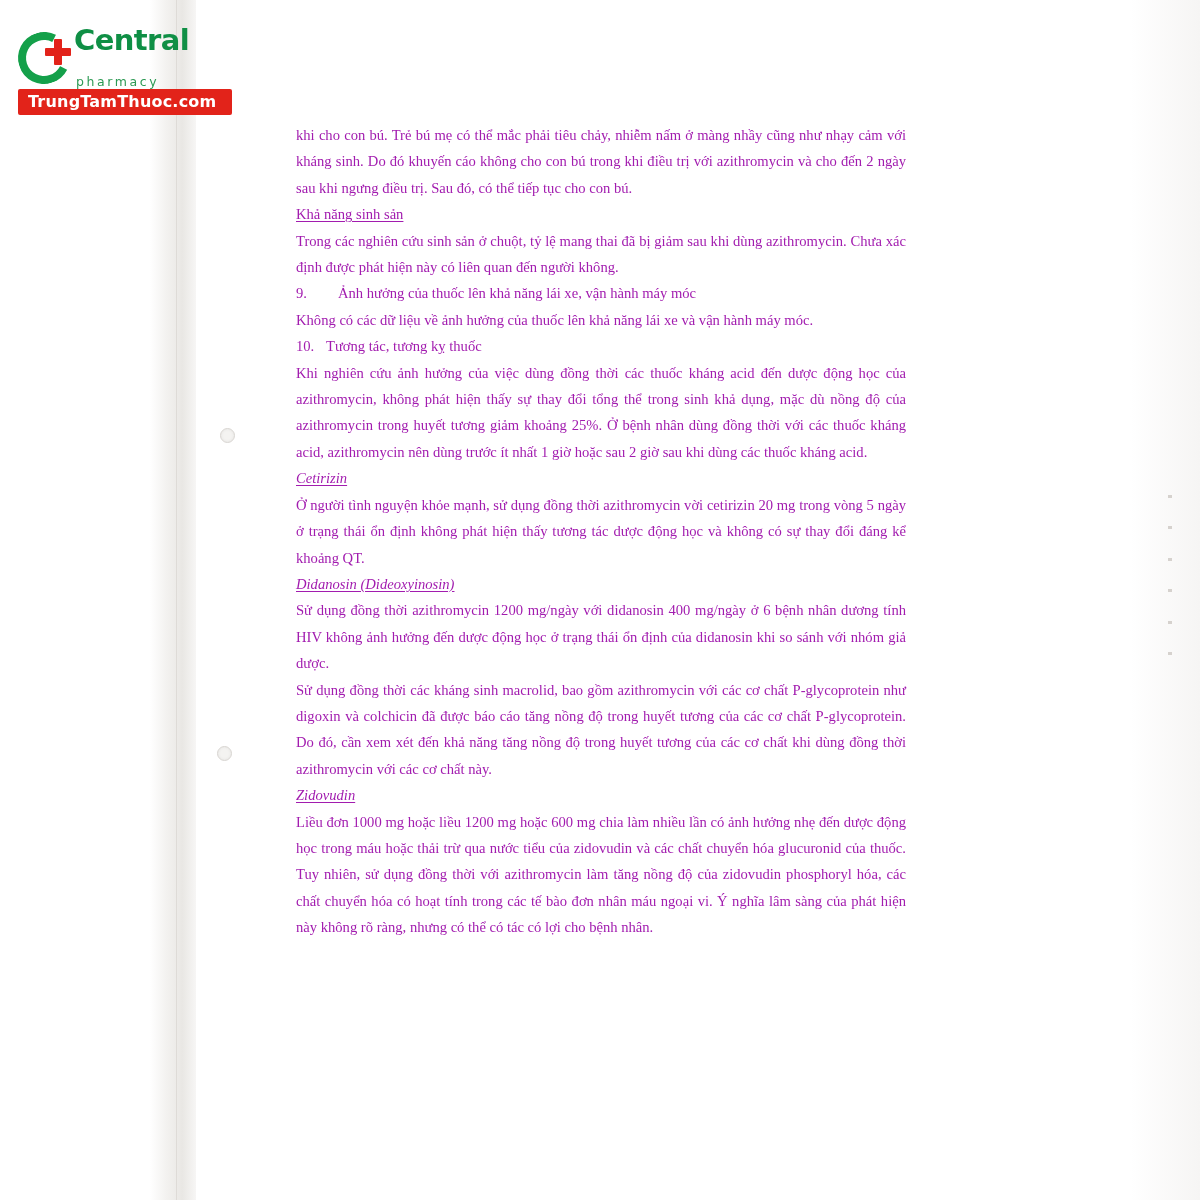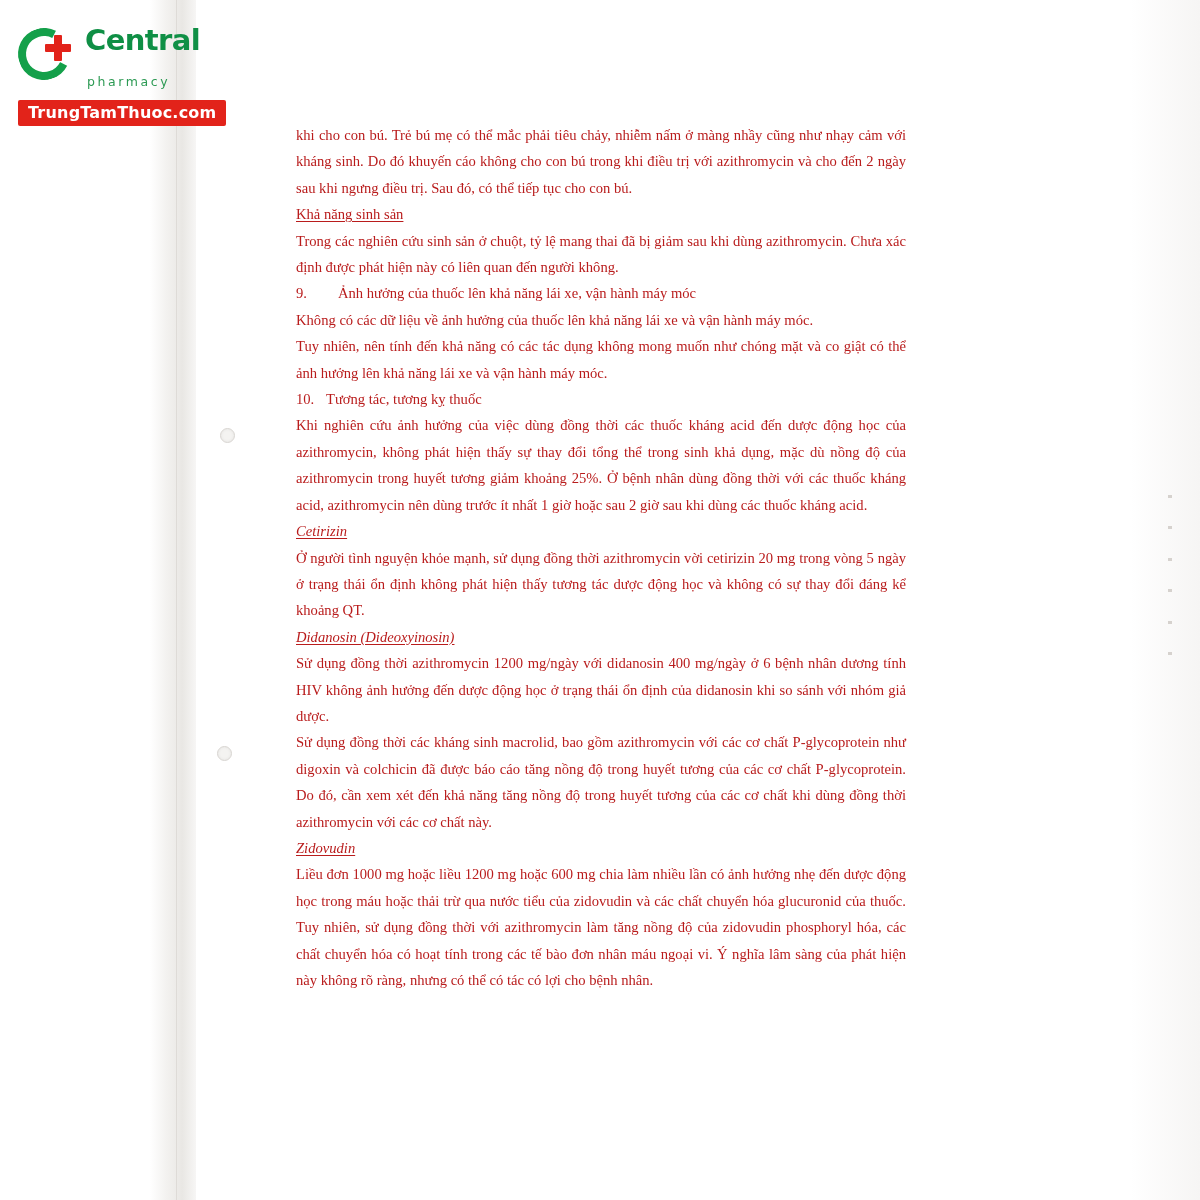--- a/index.html
+++ b/index.html
@@ -69,22 +69,22 @@
 
   
   .logo-block {
     position: absolute;
     left: 18px;
     top: 26px;
     width: 210px;
   }
   .logo-row {
     display: flex;
-    align-items: flex-start;
-    gap: 11px;
+    align-items: center;
+    gap: 0;
   }
   .logo-mark {
     width: 56px; height: 56px;
     position: relative;
     flex: 0 0 auto;
   }
   .logo-c {
     position: absolute;
     left: 0; top: 2px;
     width: 52px; height: 52px;
@@ -123,40 +123,39 @@
   }
   .logo-sub {
     font-family: "DejaVu Sans", sans-serif;
     font-size: 12.5px;
     color: #2d9a54;
     letter-spacing: 2.6px;
     margin-top: 19px;
     margin-left: 2px;
   }
   .logo-banner {
-    margin-top: 11px;
     background: #e2231a;
     color: #ffffff;
     font-family: "DejaVu Sans", sans-serif;
     font-weight: bold;
     font-size: 16px;
     letter-spacing: 0.2px;
-    padding: 3px 10px 4px 10px;
+    padding: 3px 16px 4px 10px;
     display: inline-block;
     border-radius: 2px;
     text-align: right;
   }
 
   
   .doc-body {
     position: absolute;
     left: 296px;
     top: 122px;
     width: 610px;
-    color: #b91c1c;
+    color: #a21caf;
     font-size: 14.6px;
     line-height: 26.4px;
     text-align: justify;
   }
   .doc-body p {
     margin: 0;
     text-align: justify;
     text-justify: inter-word;
   }
   .para { margin-bottom: 0px; }
@@ -225,21 +224,20 @@
   </p>
 
   <p class="para">Trong các nghiên cứu sinh sản ở chuột, tỷ lệ mang thai đã bị giảm sau khi dùng azithromycin. Chưa xác định được phát hiện này có liên quan đến người không.</p>
 
   <p class="para head-num nojust">
     <span class="num">9.</span><span>Ảnh hưởng của thuốc lên khả năng lái xe, vận hành máy móc</span>
   </p>
 
   <p class="para">Không có các dữ liệu về ảnh hưởng của thuốc lên khả năng lái xe và vận hành máy móc.</p>
 
-  <p class="para">Tuy nhiên, nên tính đến khả năng có các tác dụng không mong muốn như chóng mặt và co giật có thể ảnh hưởng lên khả năng lái xe và vận hành máy móc.</p>
 
   <p class="para head-num head-num-2 nojust">
     <span class="num">10.</span><span>Tương tác, tương kỵ thuốc</span>
   </p>
 
 
   <p class="para">Khi nghiên cứu ảnh hưởng của việc dùng đồng thời các thuốc kháng acid đến dược động học của azithromycin, không phát hiện thấy sự thay đổi tổng thể trong sinh khả dụng, mặc dù nồng độ của azithromycin trong huyết tương giảm khoảng 25%. Ở bệnh nhân dùng đồng thời với các thuốc kháng acid, azithromycin nên dùng trước ít nhất 1 giờ hoặc sau 2 giờ sau khi dùng các thuốc kháng acid.</p>
 
   <p class="para nojust">
     <span class="sub-italic">Cetirizin</span>

